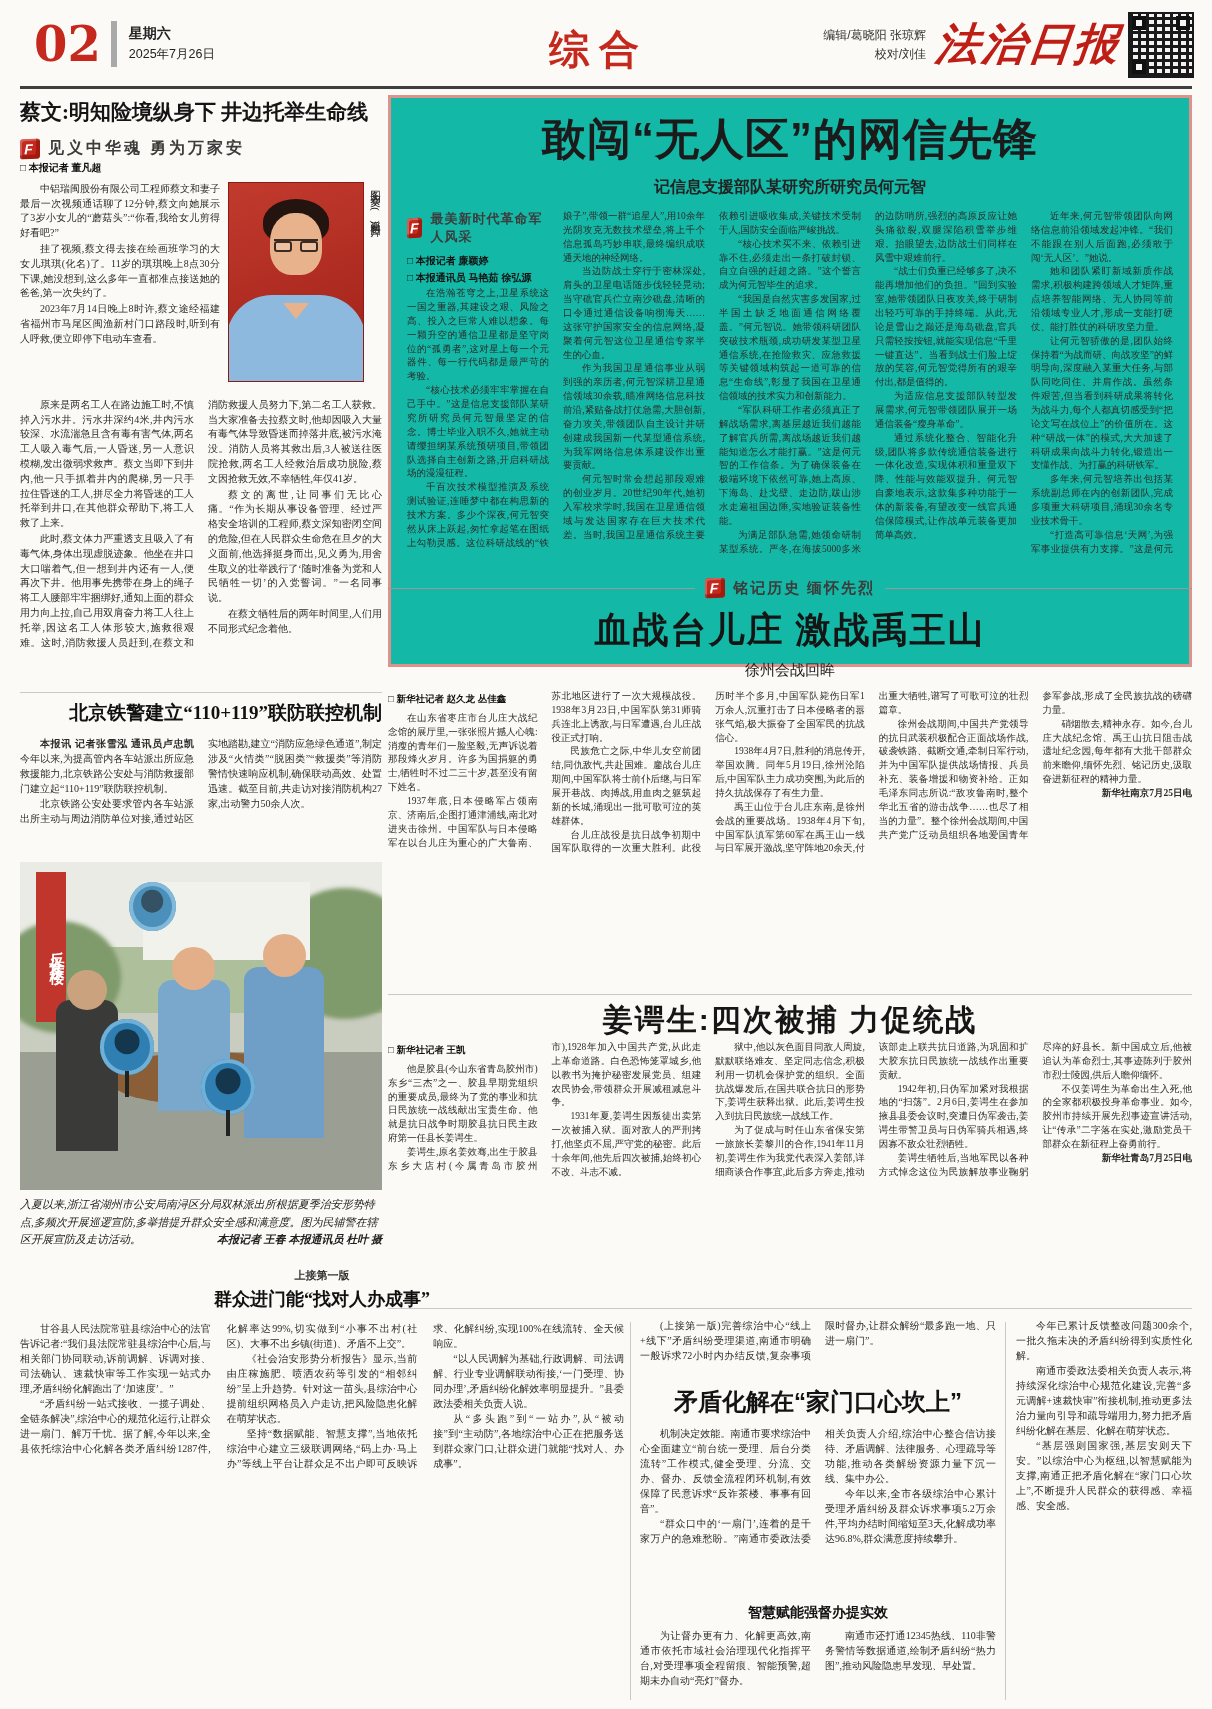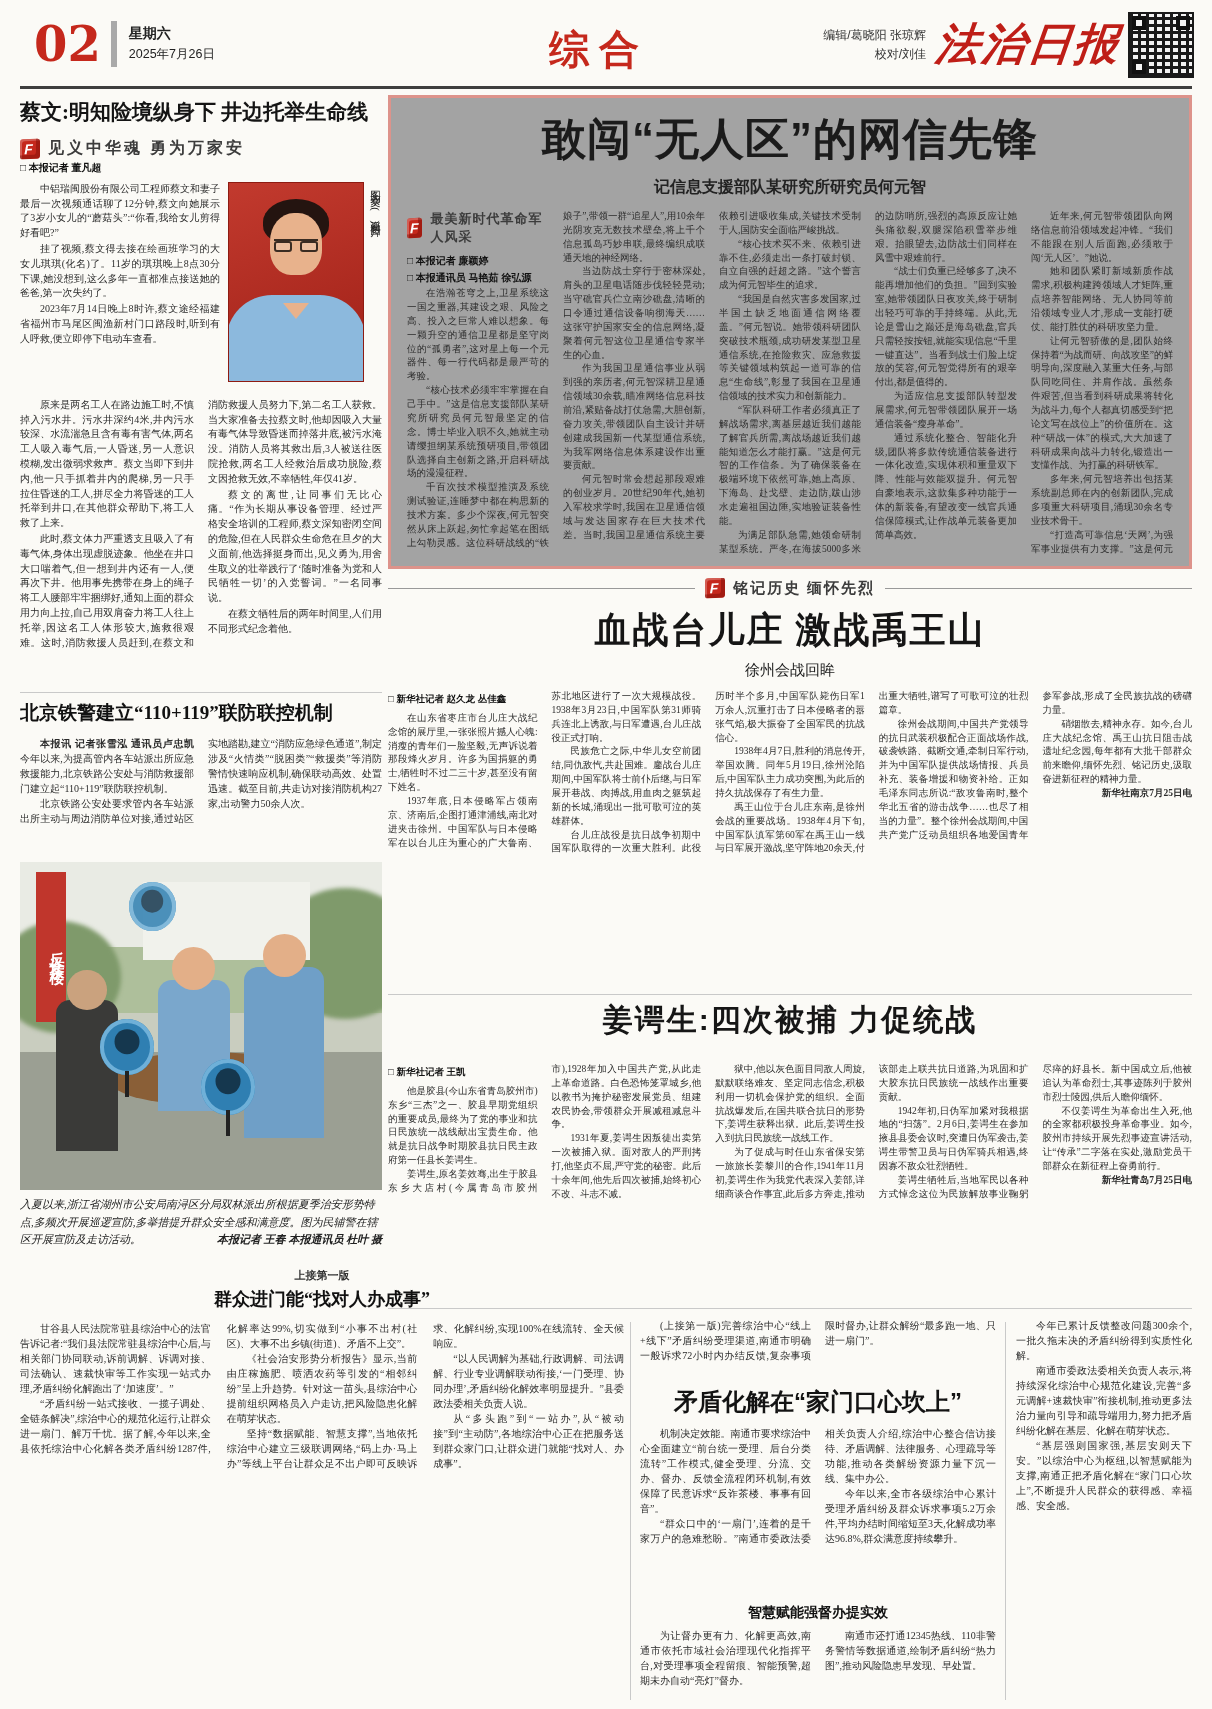--- a/index.html
+++ b/index.html
@@ -64,21 +64,21 @@
       width:140px; height:92px; background:#8cb9dd; border-radius:46px 46px 0 0; }
   .portrait .collar { position:absolute; left:50%; bottom:62px; transform:translateX(-50%);
       width:0; height:0; border-left:13px solid transparent; border-right:13px solid transparent; border-top:16px solid #e8b28c; }
   .vcap { writing-mode:vertical-rl; font-size:10.5px; height:200px; color:#222; letter-spacing:2px; }
   .cw-cols { margin-top:16px; height:264px; column-count:2; column-gap:14px; overflow:hidden; }
 
   .hr { background:#c9c9c9; }
 
   
   .tielu { left:20px; top:700px; width:362px; height:158px; overflow:hidden; }
-  .tl-head { font-size:19px; font-weight:900; color:#111; text-align:left; white-space:nowrap; }
+  .tl-head { font-size:19px; font-weight:900; color:#111; text-align:right; white-space:nowrap; }
   .tl-body { margin-top:10px; column-count:2; column-gap:14px; height:118px; overflow:hidden; }
   .tl-body p { font-size:10px; line-height:1.5; }
   .tl-lead { font-weight:bold; }
 
   
   .photo2 { left:20px; top:862px; width:362px; height:328px; overflow:hidden;
       background:linear-gradient(#e9ebe4 0 26%, #aebf9b 26% 46%, #c9cdbf 46% 58%, #9b9f93 58%); }
   .p2-foliage { position:absolute; border-radius:50%; background:#7f9a6b; filter:blur(2px); }
   .p2-wall { position:absolute; left:34%; top:6%; width:46%; height:24%; background:#f1f2ec; }
   .p2-banner { position:absolute; left:16px; top:10px; width:30px; height:150px; background:#c0362c;
@@ -89,21 +89,21 @@
   .head { position:absolute; border-radius:50%; background:#e3af88; }
   .fan { position:absolute; border-radius:50%; background:#2f7fb2; box-shadow:inset 0 0 0 4px #6fb0d8; }
   .fan i { position:absolute; left:50%; top:40%; transform:translate(-50%,-50%); width:46%; height:46%; border-radius:50%; background:#15374e; }
   .fan b { position:absolute; left:46%; top:92%; width:4px; height:26px; background:#222; }
 
   .caption { left:20px; top:1196px; width:362px; height:66px; font-size:11px; line-height:1.6;
       font-style:italic; color:#222; }
   .caption .cred { float:right; font-weight:bold; }
 
   
-  .wx { left:388px; top:95px; width:804px; height:474px; border:3px solid #dd938b; background:#a3a3a3; padding:12px 16px 10px; overflow:hidden; }
+  .wx { left:388px; top:95px; width:804px; height:572px; border:3px solid #dd938b; background:#14b8a6; padding:12px 16px 10px; overflow:hidden; }
   .wx-head { text-align:center; font-size:44px; font-weight:900; color:#1b1b1b; letter-spacing:1px;
       font-family:"Liberation Sans","DejaVu Sans",sans-serif; white-space:nowrap; }
   .wx-sub { text-align:center; font-size:16px; font-weight:bold; margin-top:8px; color:#222; }
   .wx-body { margin-top:12px; height:352px; column-count:5; column-gap:14px; overflow:hidden; }
   .wx-body p { font-size:9.5px; line-height:1.46; }
   .wx-tag { font-size:13px; margin-bottom:8px; letter-spacing:1px; }
   .wx-body .byline { font-size:10px; margin:0 0 2px 0; }
 
   
   .tz { left:388px; top:578px; width:804px; height:412px; overflow:hidden; }
@@ -112,21 +112,21 @@
   .tz-tagline .mid { display:flex; align-items:center; gap:8px; font-size:15px; font-weight:bold; letter-spacing:2px; }
   .tz-head { text-align:center; font-size:36px; font-weight:900; color:#151515; margin-top:8px; letter-spacing:2px; }
   .tz-sub { text-align:center; font-size:15px; margin-top:6px; color:#222; }
   .tz-body { margin-top:10px; height:290px; column-count:5; column-gap:14px; overflow:hidden; }
   .tz-body p { font-size:9.5px; line-height:1.46; }
 
   
   .jg { left:388px; top:1000px; width:804px; height:304px; overflow:hidden; }
   .jg-head { text-align:center; font-size:30px; font-weight:900; color:#161616; letter-spacing:2px;
       font-family:"Liberation Sans","DejaVu Sans",sans-serif; }
-  .jg-body { margin-top:22px; height:244px; column-count:5; column-gap:14px; overflow:hidden; }
+  .jg-body { margin-top:0; height:244px; column-count:5; column-gap:14px; overflow:hidden; }
   .jg-body p { font-size:9.5px; line-height:1.46; }
 
   
   .bleft { left:20px; top:1268px; width:604px; height:436px; overflow:hidden; }
   .bl-label { text-align:center; font-size:11px; font-weight:bold; color:#333; }
   .bl-head { text-align:center; font-size:18px; font-weight:900; color:#111; margin-top:4px; }
   .bl-body { margin-top:10px; height:386px; column-count:3; column-gap:16px; overflow:hidden; }
   .bl-body p { font-size:10px; line-height:1.5; }
 
   .bmid { left:640px; top:1318px; width:356px; height:386px; overflow:hidden; }

